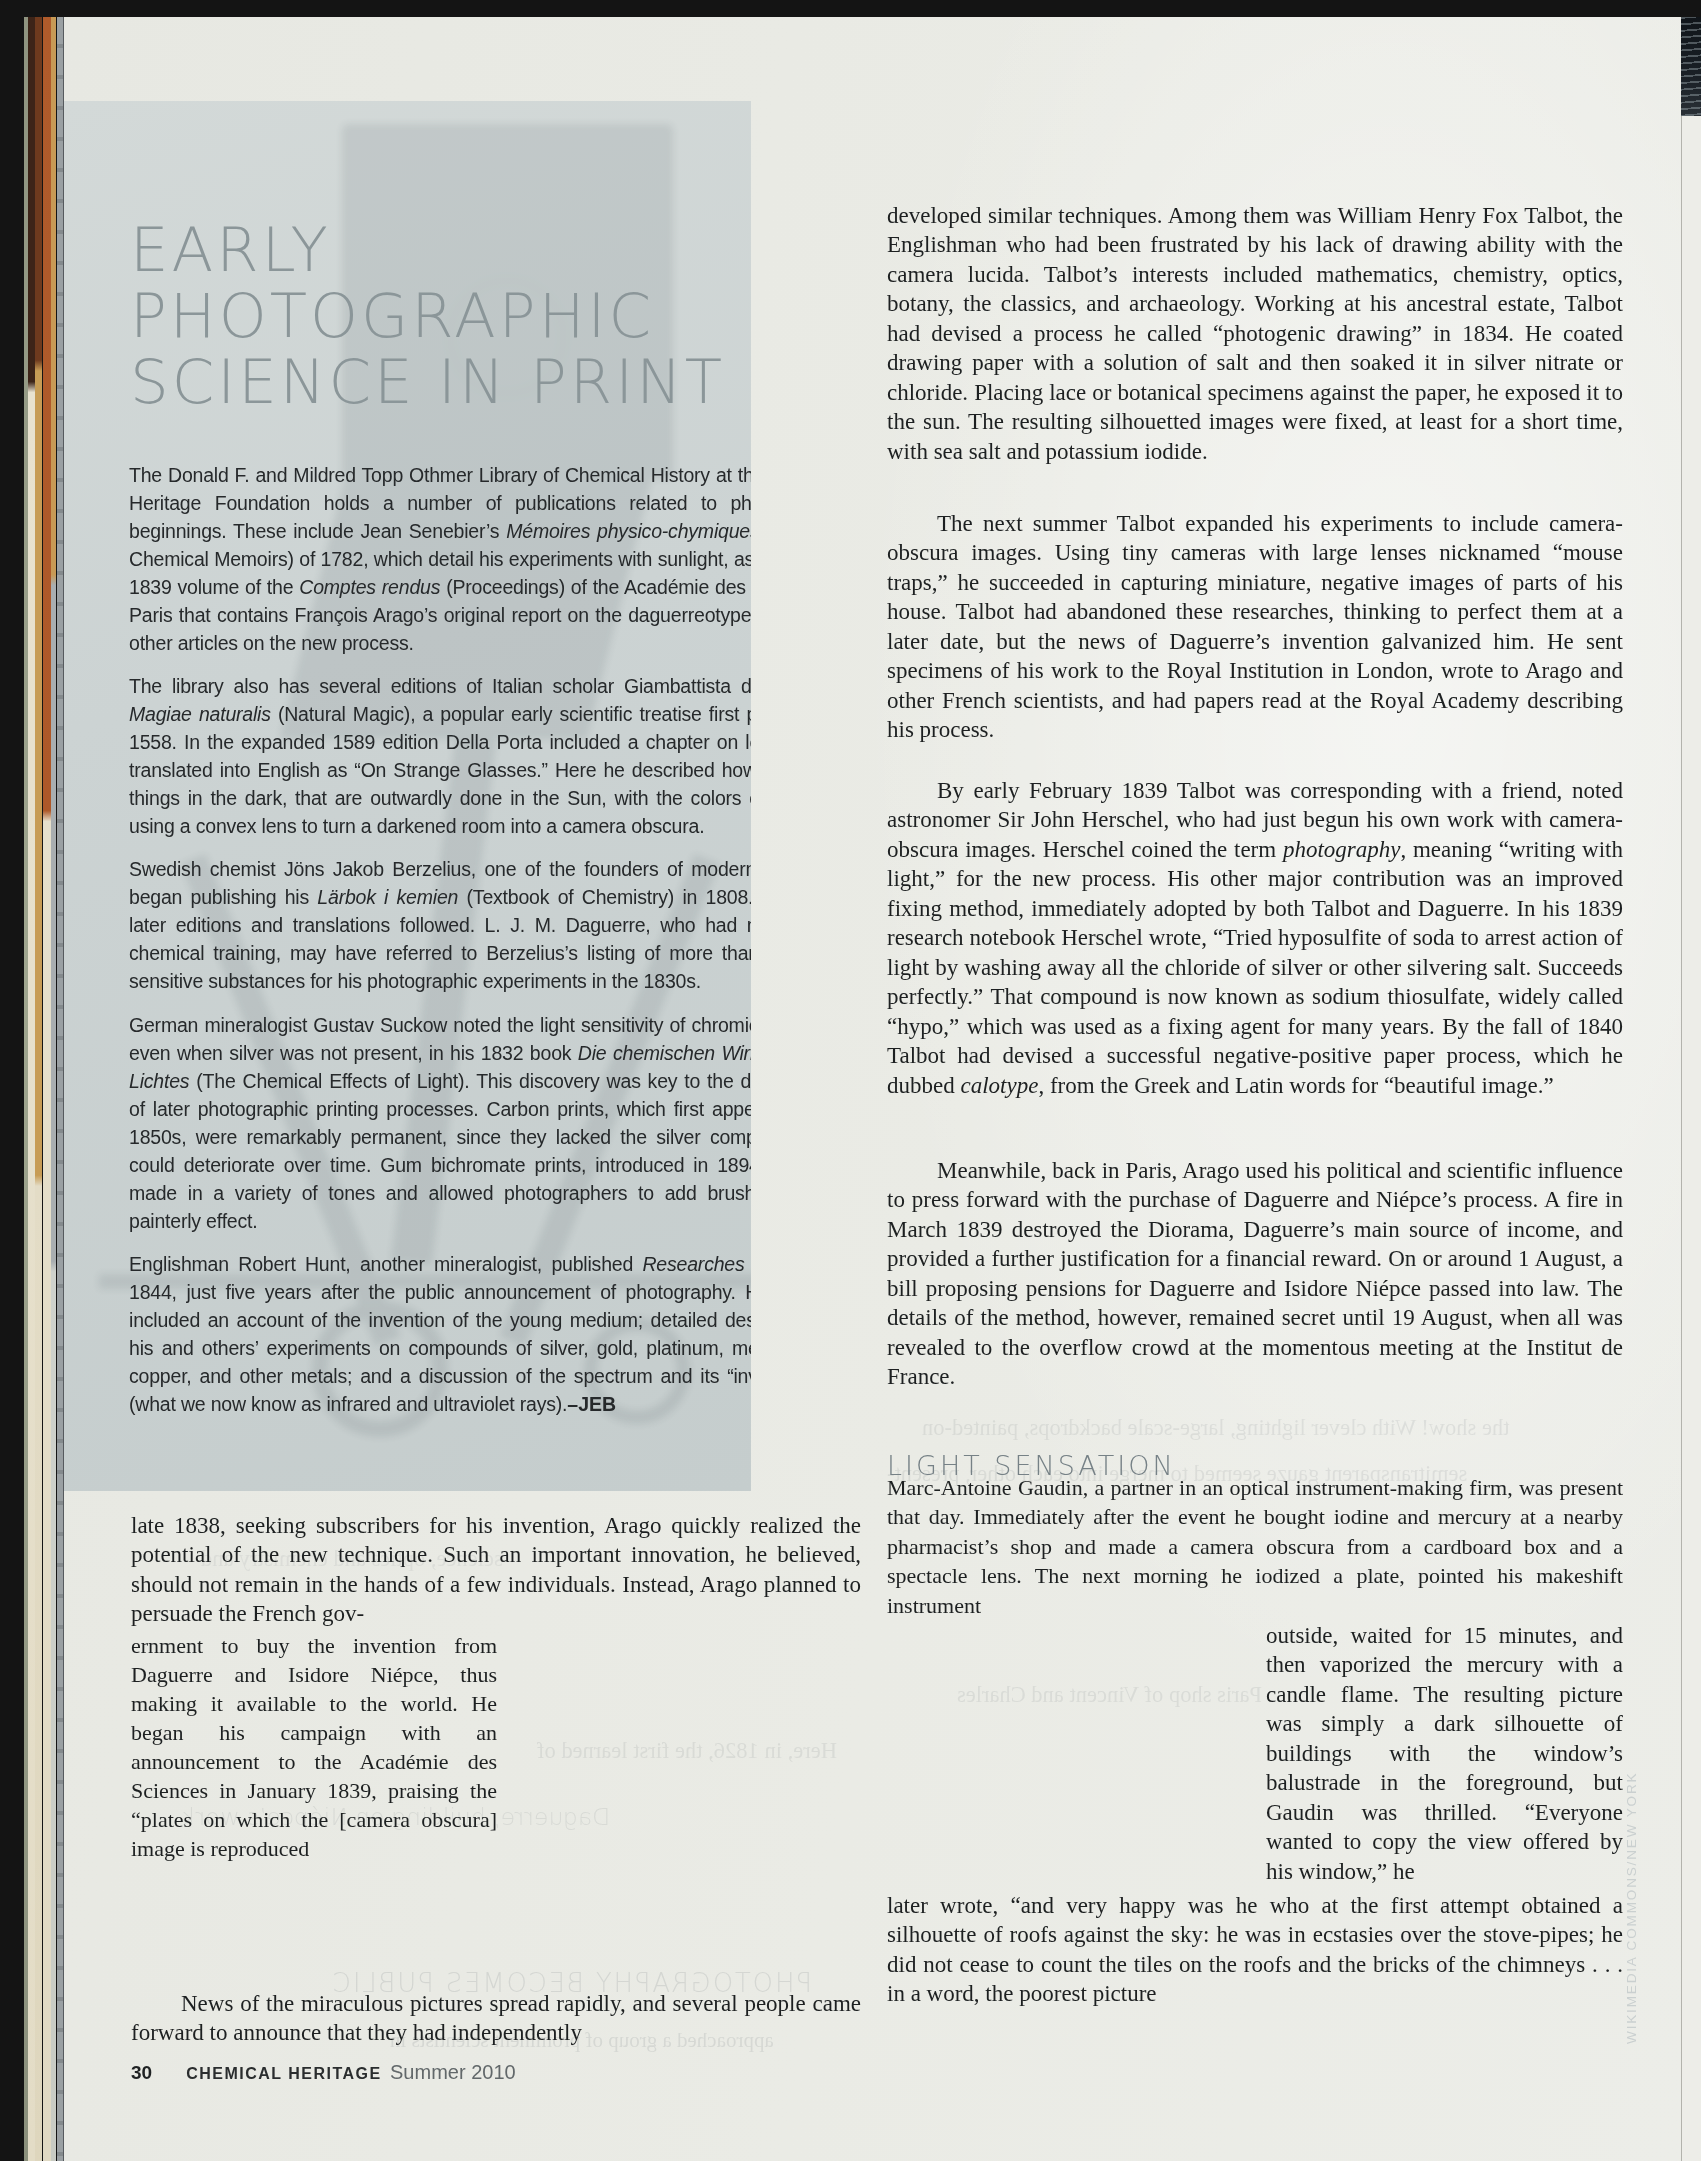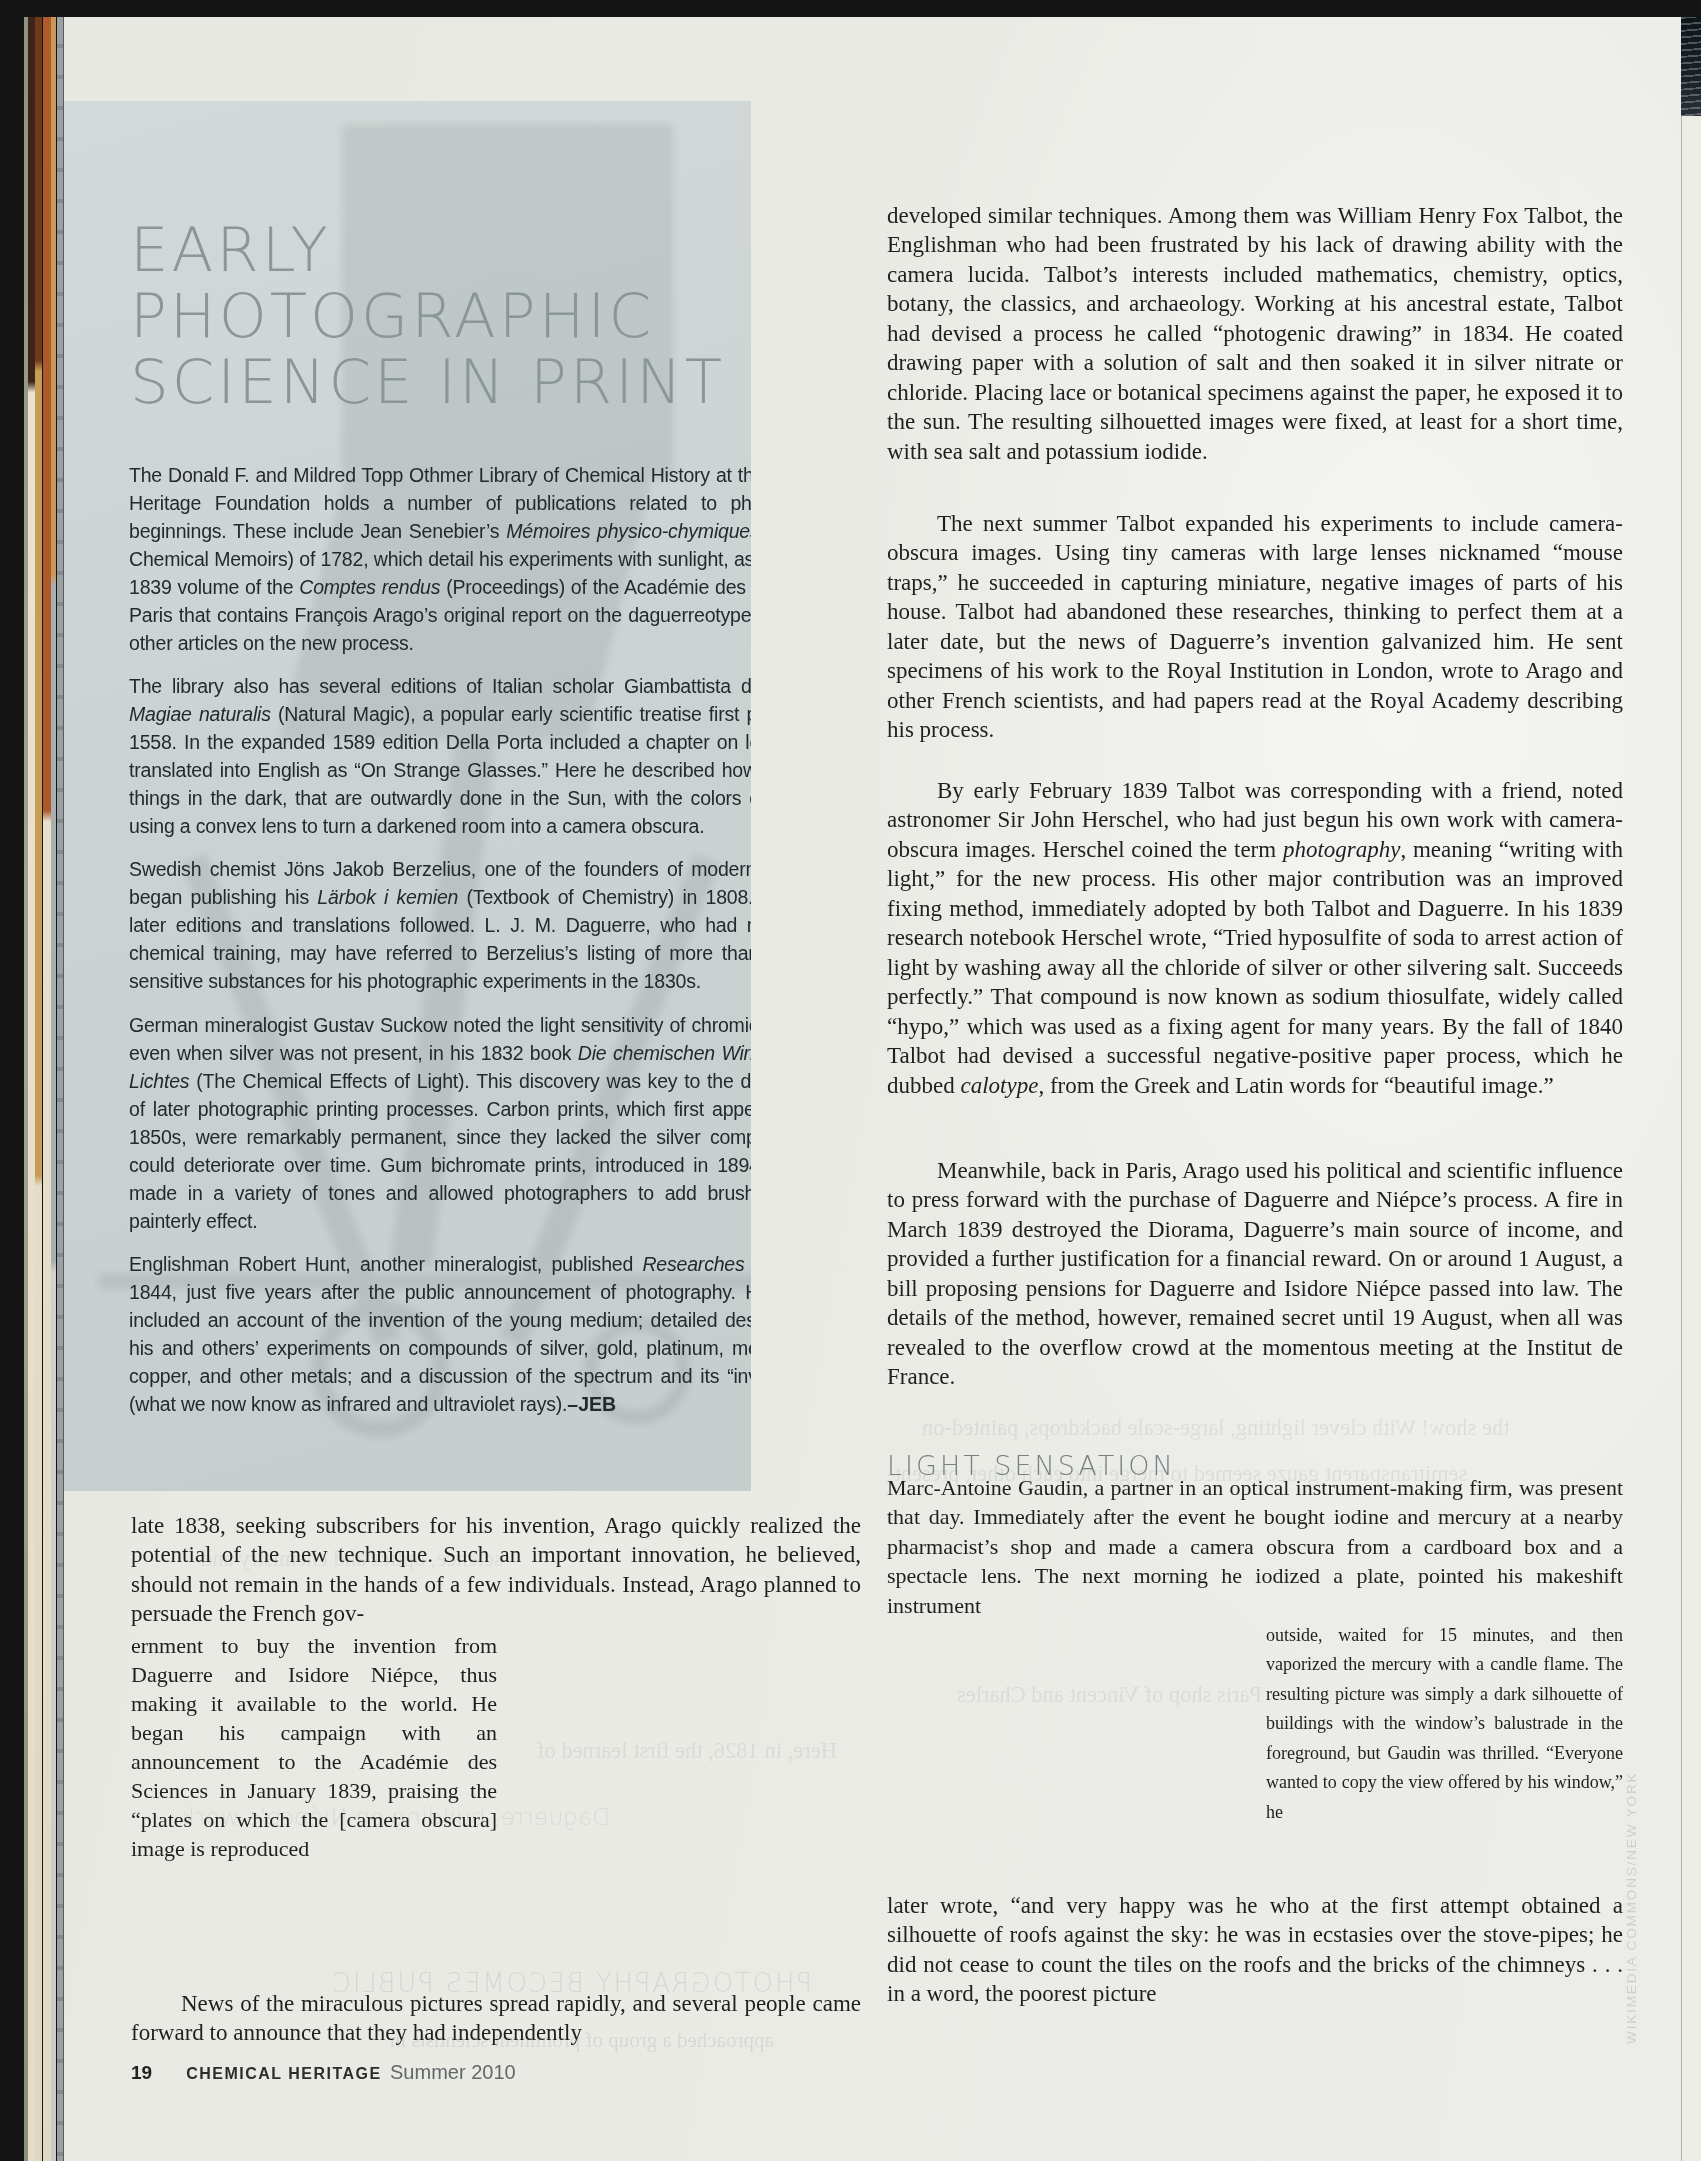--- a/index.html
+++ b/index.html
@@ -138,25 +138,25 @@
 
 
     <div class="serif" style="left:823px; top:184px; width:736px;">developed similar techniques. Among them was William Henry Fox Talbot, the Englishman who had been frustrated by his lack of drawing ability with the camera lucida. Talbot’s interests included mathematics, chemistry, optics, botany, the classics, and archaeology. Working at his ancestral estate, Talbot had devised a process he called “photogenic drawing” in 1834. He coated drawing paper with a solution of salt and then soaked it in silver nitrate or chloride. Placing lace or botanical specimens against the paper, he exposed it to the sun. The resulting silhouetted images were fixed, at least for a short time, with sea salt and potassium iodide.</div>
     <div class="serif indent" style="left:823px; top:492px; width:736px;">The next summer Talbot expanded his experiments to include camera-obscura images. Using tiny cameras with large lenses nicknamed “mouse traps,” he succeeded in capturing miniature, negative images of parts of his house. Talbot had abandoned these researches, thinking to perfect them at a later date, but the news of Daguerre’s invention galvanized him. He sent specimens of his work to the Royal Institution in London, wrote to Arago and other French scientists, and had papers read at the Royal Academy describing his process.</div>
     <div class="serif indent" style="left:823px; top:759px; width:736px;">By early February 1839 Talbot was corresponding with a friend, noted astronomer Sir John Herschel, who had just begun his own work with camera-obscura images. Herschel coined the term <i>photography</i>, meaning “writing with light,” for the new process. His other major contribution was an improved fixing method, immediately adopted by both Talbot and Daguerre. In his 1839 research notebook Herschel wrote, “Tried hyposulfite of soda to arrest action of light by washing away all the chloride of silver or other silvering salt. Succeeds perfectly.” That compound is now known as sodium thiosulfate, widely called “hypo,” which was used as a fixing agent for many years. By the fall of 1840 Talbot had devised a successful negative-positive paper process, which he dubbed <i>calotype</i>, from the Greek and Latin words for “beautiful image.”</div>
     <div class="serif indent" style="left:823px; top:1139px; width:736px;">Meanwhile, back in Paris, Arago used his political and scientific influence to press forward with the purchase of Daguerre and Niépce’s process. A fire in March 1839 destroyed the Diorama, Daguerre’s main source of income, and provided a further justification for a financial reward. On or around 1 August, a bill proposing pensions for Daguerre and Isidore Niépce passed into law. The details of the method, however, remained secret until 19 August, when all was revealed to the overflow crowd at the momentous meeting at the Institut de France.</div>
 
     <div class="heading" style="left:823px; top:1417px;">LIGHT SENSATION</div>
 
     <div class="serif" style="left:823px; top:1456px; width:736px; font-size:22px;">Marc-Antoine Gaudin, a partner in an optical instrument-making firm, was present that day. Immediately after the event he bought iodine and mercury at a nearby pharmacist’s shop and made a camera obscura from a cardboard box and a spectacle lens. The next morning he iodized a plate, pointed his makeshift instrument</div>
-    <div class="serif" style="left:1202px; top:1604px; width:357px; font-size:18px;">outside, waited for 15 minutes, and then vaporized the mercury with a candle flame. The resulting picture was simply a dark silhouette of buildings with the window’s balustrade in the foreground, but Gaudin was thrilled. “Everyone wanted to copy the view offered by his window,” he</div>
+    <div class="serif" style="left:1202px; top:1604px; width:357px; font-size:23px;">outside, waited for 15 minutes, and then vaporized the mercury with a candle flame. The resulting picture was simply a dark silhouette of buildings with the window’s balustrade in the foreground, but Gaudin was thrilled. “Everyone wanted to copy the view offered by his window,” he</div>
     <div class="serif" style="left:823px; top:1874px; width:736px;">later wrote, “and very happy was he who at the first attempt obtained a silhouette of roofs against the sky: he was in ecstasies over the stove-pipes; he did not cease to count the tiles on the roofs and the bricks of the chimneys . . . in a word, the poorest picture</div>
 
     <div class="footer">
-      <span class="num">19</span>
+      <span class="num">30</span>
       <span class="mag">CHEMICAL HERITAGE</span>
       <span class="issue">Summer 2010</span>
     </div>
 
   </div>
 
   <div class="right-strip"></div>
   <div class="corner"></div>
   <div class="edge-credit">WIKIMEDIA COMMONS/NEW YORK</div>
 

